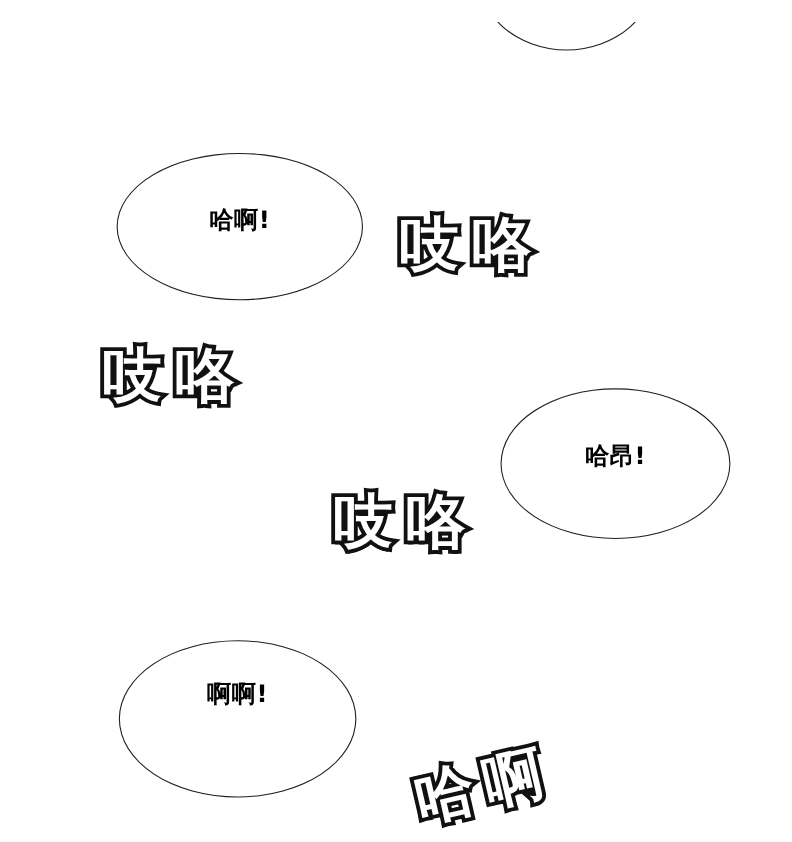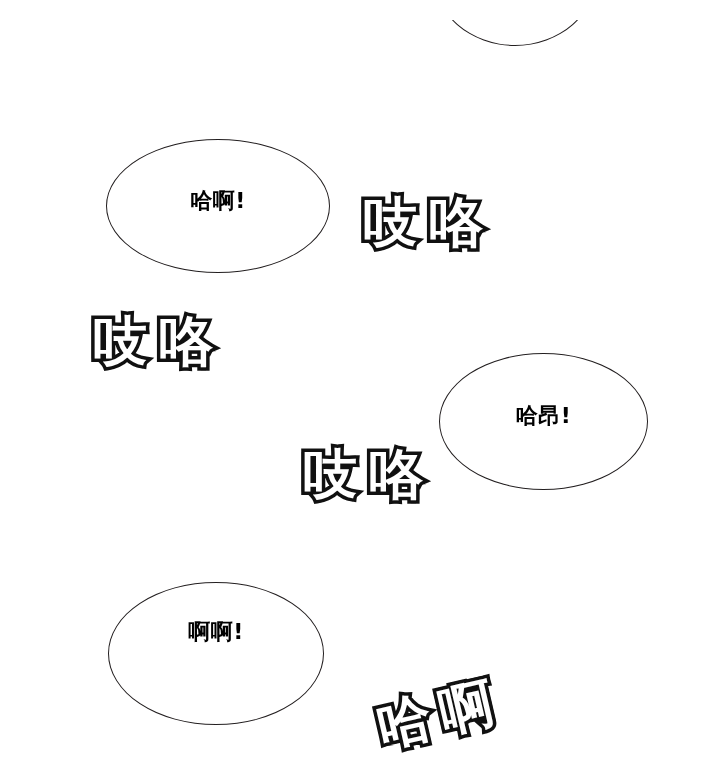--- a/index.html
+++ b/index.html
@@ -69,21 +69,21 @@
 <body>
 
 <div id="page" style="width: 720px; height: 765px; margin-top: 20px;">
 
   <div class="bubble-partial" id="el-bubble-0" style="left: 433px; top: -118px; width: 164px; height: 144px;"></div>
 
   <div class="bubble" id="el-bubble-1" style="left: 106px; top: 119px; width: 224px; height: 134px;">
     <div class="bubble-text" id="el-bubble-text-1" style="top: 50px;">哈啊!</div>
   </div>
 
-  <div class="bubble" id="el-bubble-2" style="left: 439px; top: 333px; width: 209px; height: 137px;">
+  <div class="bubble" id="el-bubble-2" style="left: 455px; top: 333px; width: 209px; height: 137px;">
     <div class="bubble-text" id="el-bubble-text-2" style="top: 51px;">哈昂!</div>
   </div>
 
   <div class="bubble" id="el-bubble-3" style="left: 108px; top: 562px; width: 216px; height: 143px;">
     <div class="bubble-text" id="el-bubble-text-3" style="top: 38px;">啊啊!</div>
   </div>
 
   <div class="sfx" id="el-sfx-0" style="left: 363px; top: 176px; font-size: 54px; letter-spacing: 12px;">吱咯</div>
 
   <div class="sfx" id="el-sfx-1" style="left: 93px; top: 295px; font-size: 54px; letter-spacing: 12px;">吱咯</div>

